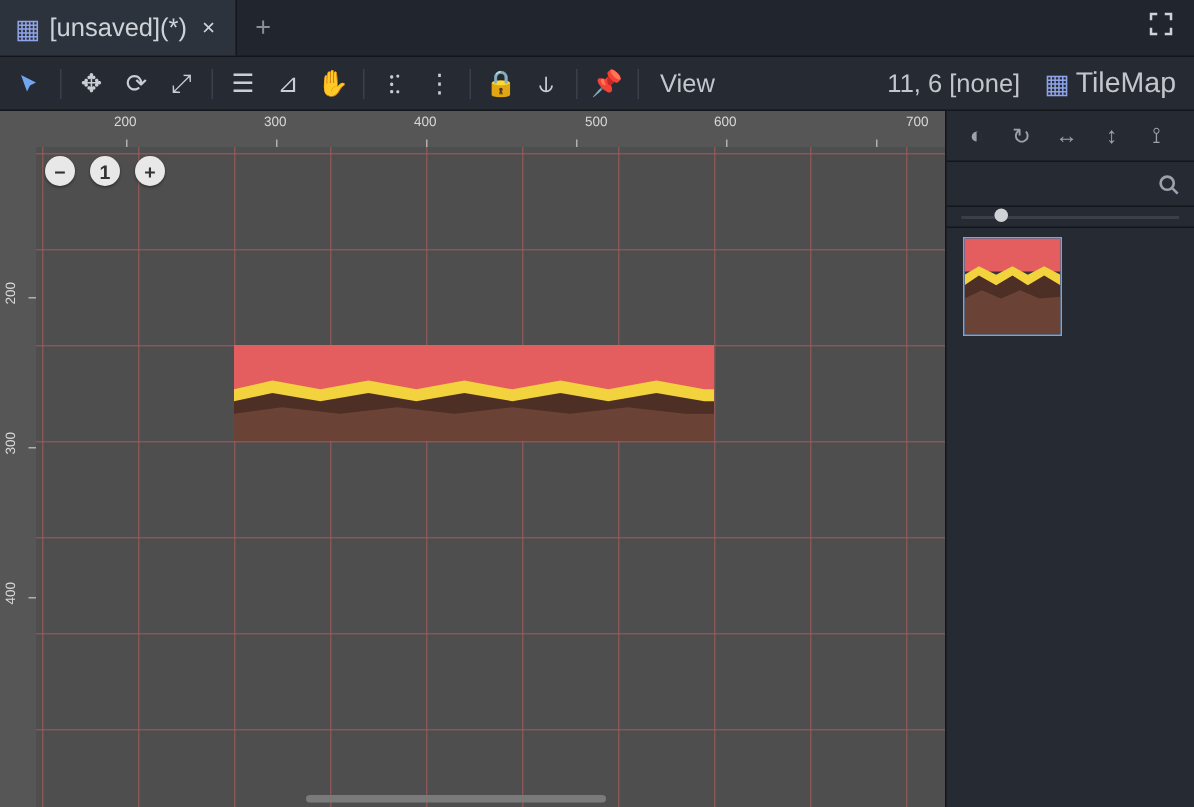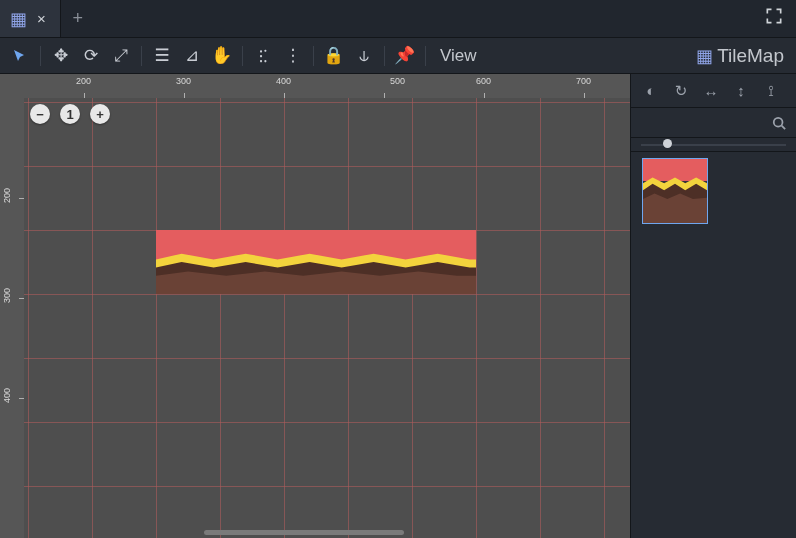--- a/index.html
+++ b/index.html
@@ -216,20 +216,21 @@
     font-size:17px; color:#cfd3d8; text-align:center;
     word-break:break-all; line-height:1.2;
   }
 </style>
 </head>
 <body>
 
 <div class="tabbar">
   <div class="tab">
     <span class="grid-glyph">▦</span>
+    <span>[unsaved](*)</span>
     <span class="close">×</span>
   </div>
   <div class="tab-add">+</div>
 </div>
 <div class="fullscreen">
   <svg viewBox="0 0 24 24" width="20" height="20" stroke="#cfd3d8" stroke-width="2" fill="none">
     <path d="M4 9V4h5M20 9V4h-5M4 15v5h5M20 15v5h-5"></path>
   </svg>
 </div>
 
@@ -251,41 +252,42 @@
   <div class="tool">⁝⁚</div>
   <div class="tool">⋮</div>
   <div class="sep"></div>
   <div class="tool">🔒</div>
   <div class="tool">⫝</div>
   <div class="sep"></div>
   <div class="tool">📌</div>
   <div class="sep"></div>
   <div class="toolbar-text">View</div>
   <div class="spacer"></div>
+  <div class="coord">11, 6 [none]</div>
   <div class="node-label">
     <span class="grid-glyph">▦</span>
     <span>TileMap</span>
   </div>
 </div>
 
 <div class="main">
   <div class="ruler-corner"></div>
   <div class="ruler-x" id="rx">
       <div class="tick" style="left: 60px;"></div>
       <div class="tick-label" style="left: 52px;">200</div>
       <div class="tick" style="left: 160px;"></div>
       <div class="tick-label" style="left: 152px;">300</div>
       <div class="tick" style="left: 260px;"></div>
       <div class="tick-label" style="left: 252px;">400</div>
       <div class="tick" style="left: 360px;"></div>
       <div class="tick-label" style="left: 352px; padding-left: 14px;">500</div>
       <div class="tick" style="left: 460px;"></div>
       <div class="tick-label" style="left: 452px;">600</div>
       <div class="tick" style="left: 560px;"></div>
-      <div class="tick-label" style="left: 552px;">700</div>
+      <div class="tick-label" style="left: 580px;">700</div>
     </div>
   <div class="ruler-y" id="ry">
       <div class="tick" style="top: 100px;"></div>
       <div class="tick-label" style="top: 90px;">200</div>
       <div class="tick" style="top: 200px;"></div>
       <div class="tick-label" style="top: 190px;">300</div>
       <div class="tick" style="top: 300px;"></div>
       <div class="tick-label" style="top: 290px;">400</div>
     </div>
   <div class="canvas">

